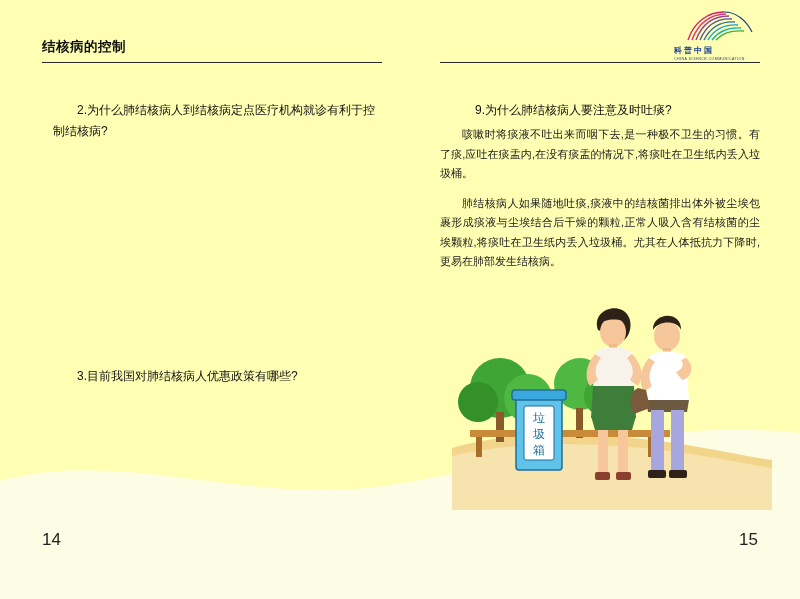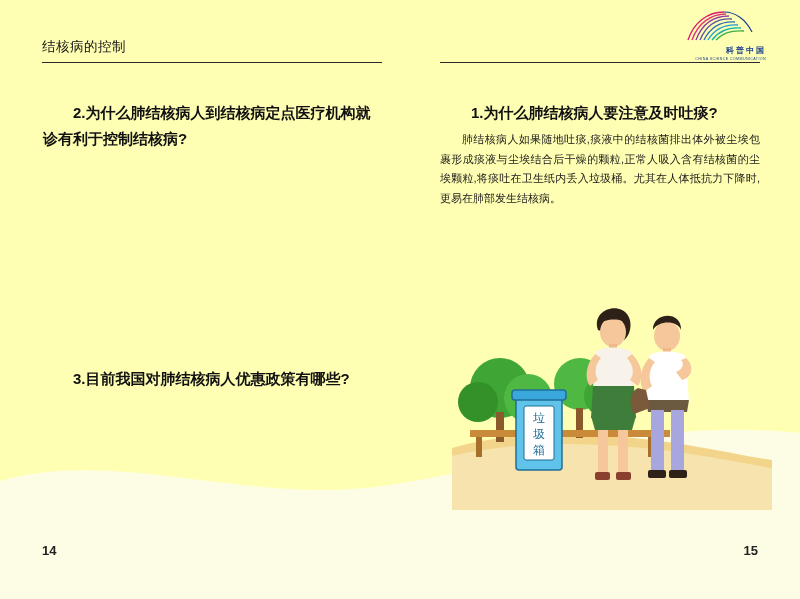--- a/index.html
+++ b/index.html
@@ -29,77 +29,76 @@
     height: 210px;
     overflow: hidden;
     pointer-events: none;
   }
   .wave-band svg { display: block; }
 
   .section-title {
     position: absolute;
     top: 38px;
     font-size: 13.5px;
-    font-weight: normal;
+    font-weight: bold;
     color: #111111;
     letter-spacing: 0.5px;
   }
   .title-left { left: 42px; }
   .title-right { left: 440px; }
 
   .rule {
     position: absolute;
     height: 1px;
     background: #2b2b2b;
     top: 62px;
   }
   .rule-left { left: 42px; width: 340px; }
   .rule-right { left: 440px; width: 320px; }
 
   .q-heading {
-    font-size: 15px;
-    font-weight: bold;
+    font-size: 12px;
+    font-weight: normal;
     color: #111111;
     line-height: 1.75;
     text-indent: 2em;
-    margin: 0 0 4px 1px;
+    margin: 0 0 4px 11px;
   }
 
   p.body-text {
     font-size: 11px;
     color: #1a1a1a;
     line-height: 1.78;
     margin: 0 0 10px 0;
     text-indent: 2em;
     text-align: justify;
   }
 
   .block { position: absolute; }
   #block-q2 { left: 42px; top: 100px; width: 340px; }
   #block-q3 { left: 42px; top: 366px; width: 340px; }
   #block-q1 { left: 440px; top: 100px; width: 320px; }
 
   
   .page-num {
     position: absolute;
-    bottom: 41px;
-    font-size: 13px;
+    bottom: 49px;
+    font-size: 17px;
     color: #222222;
-    font-weight: bold;
   }
   .page-num-left { left: 42px; }
   .page-num-right { right: 42px; }
 
   
   .logo {
     position: absolute;
     right: 34px;
     top: 10px;
     width: 92px;
-    text-align: right;
+    text-align: left;
   }
   .logo-mark { display: block; margin: 0 auto; }
   .logo-cn {
     font-size: 8px;
     color: #1b3d8f;
     letter-spacing: 2px;
     margin-top: 1px;
     font-weight: bold;
   }
   .logo-en {
@@ -156,21 +155,22 @@
 
   <div class="block" id="block-q3">
     <div class="q-heading">3.目前我国对肺结核病人优惠政策有哪些?</div>
   </div>
 
   <div class="page-num page-num-left">14</div>
 
   <div class="rule rule-right"></div>
 
   <div class="block" id="block-q1">
-    <div class="q-heading">1.为什么肺结核病人要注意及时吐痰?</div>
+    <div class="q-heading">9.为什么肺结核病人要注意及时吐痰?</div>
+    <p class="body-text">咳嗽时将痰液不吐出来而咽下去,是一种极不卫生的习惯。有了痰,应吐在痰盂内,在没有痰盂的情况下,将痰吐在卫生纸内丢入垃圾桶。</p>
     <p class="body-text">肺结核病人如果随地吐痰,痰液中的结核菌排出体外被尘埃包裹形成痰液与尘埃结合后干燥的颗粒,正常人吸入含有结核菌的尘埃颗粒,将痰吐在卫生纸内丢入垃圾桶。尤其在人体抵抗力下降时,更易在肺部发生结核病。</p>
   </div>
 
   <div class="illustration">
     <svg width="320" height="230" viewBox="0 0 320 230" xmlns="http://www.w3.org/2000/svg">
 
       <path d="M0,168 C60,150 130,152 200,160 C250,166 290,176 320,180 L320,230 L0,230 Z" fill="#f2d58a"></path>
       <path d="M0,176 C70,160 140,162 210,170 C258,176 296,184 320,188 L320,230 L0,230 Z" fill="#f6e3ae"></path>
 
       <g>

